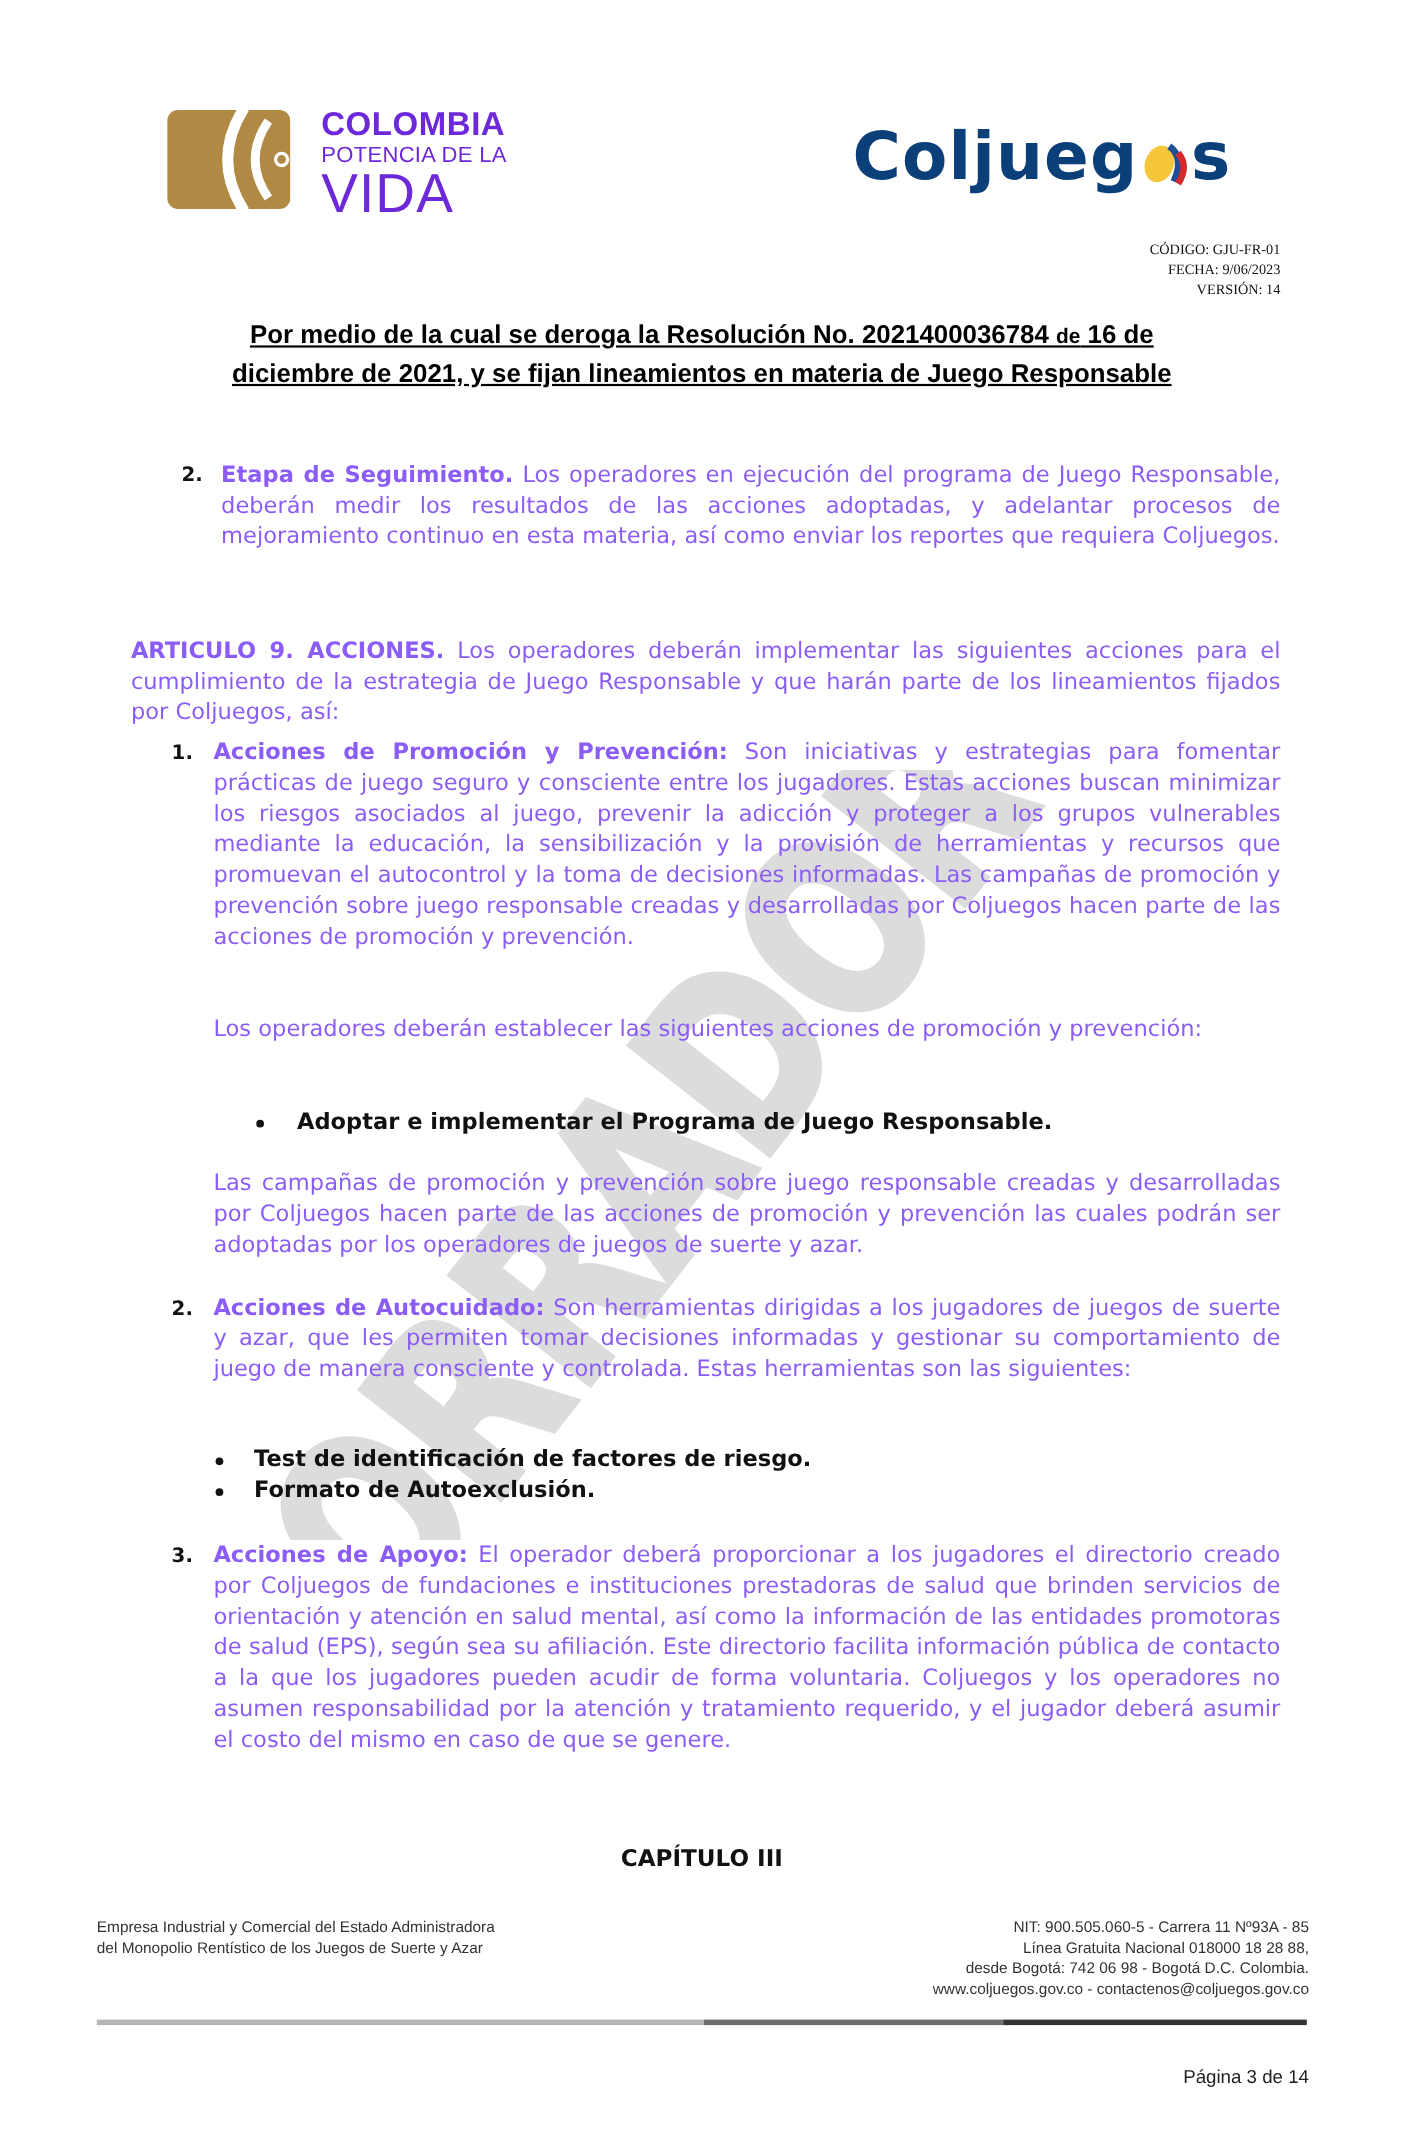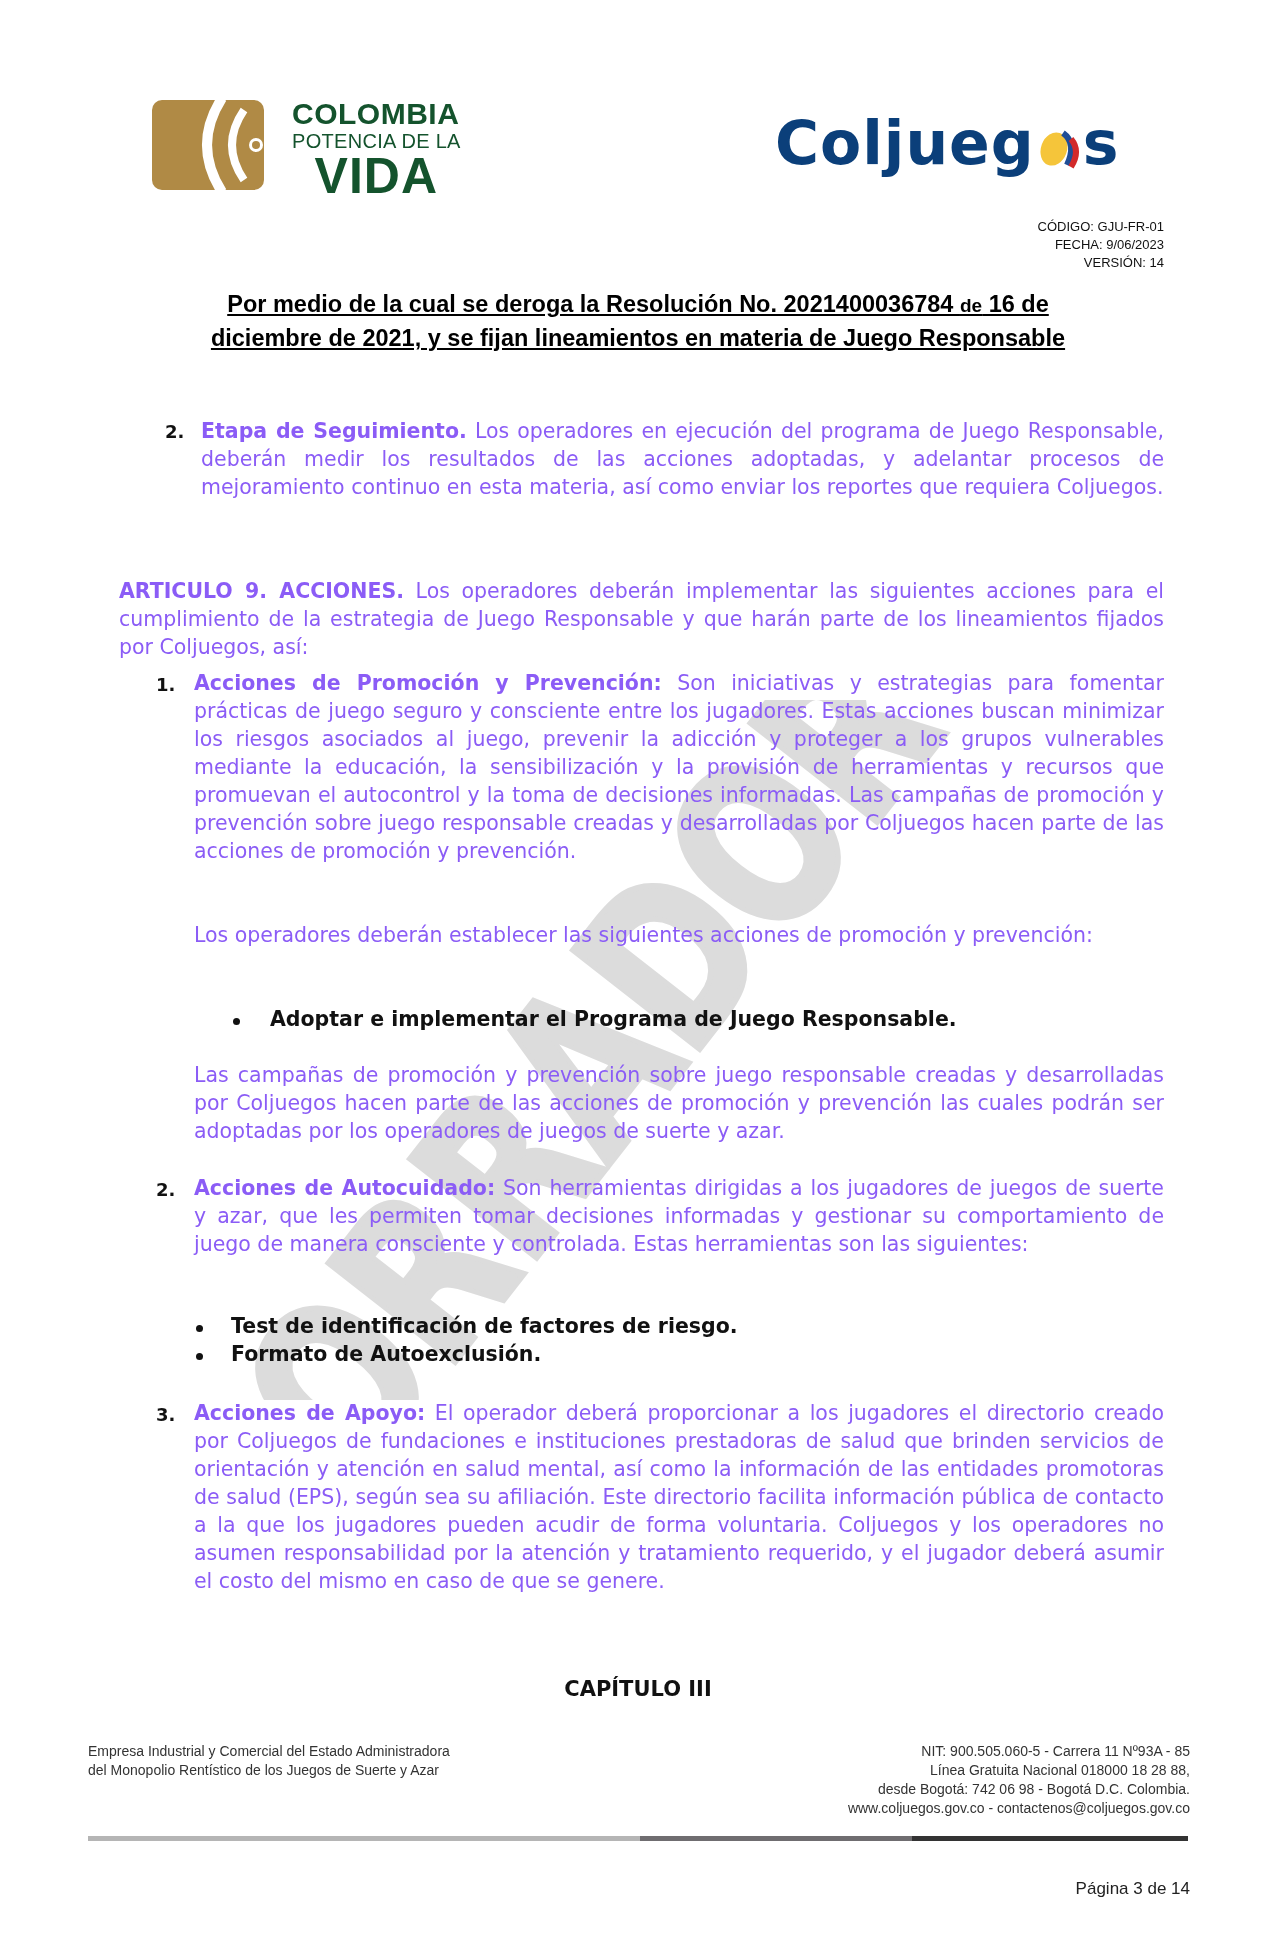--- a/index.html
+++ b/index.html
@@ -2,29 +2,29 @@
 <html><head>
 <meta charset="utf-8">
 <style>
   html, body { margin: 0; padding: 0; background: #ffffff; }
   body { width: 1276px; height: 1951px; position: relative; overflow: hidden; font-family: "DejaVu Sans", sans-serif; color: #111; }
   .abs { position: absolute; }
 
   
   .logo-col { left: 152px; top: 98px; width: 330px; height: 95px; }
   .logo-col .emblem { position: absolute; left: 0; top: 2px; width: 112px; height: 90px; }
-  .logo-col .txt { position: absolute; left: 140px; top: 0; font-family: "Liberation Sans", sans-serif; color: #14532d; }
+  .logo-col .txt { position: absolute; left: 140px; top: 0; font-family: "Liberation Sans", sans-serif; color: #6d28d9; }
   .logo-col .l1 { font-size: 30px; font-weight: bold; letter-spacing: 0.5px; line-height: 32px; }
   .logo-col .l2 { font-size: 20px; line-height: 22px; letter-spacing: 0.3px; }
-  .logo-col .l3 { font-size: 50px; font-weight: bold; line-height: 48px; letter-spacing: 1px; text-align: center; }
+  .logo-col .l3 { font-size: 50px; font-weight: normal; line-height: 48px; letter-spacing: 1px; }
 
   .logo-colj { left: 775px; top: 108px; height: 70px; font-family: "DejaVu Sans", sans-serif; font-weight: bold; font-size: 60px; color: #0b3f7a; letter-spacing: 1px; line-height: 70px; display: flex; align-items: center; }
   .logo-colj .ball { display: inline-block; width: 44px; height: 44px; margin: 0 2px; position: relative; top: 4px; }
 
-  .meta { right: 112px; top: 218px; text-align: right; font-family: Liberation Sans, sans-serif; font-size: 13px; line-height: 18px; color: #111; margin-left: 40px; }
+  .meta { right: 112px; top: 218px; text-align: right; font-family: Liberation Serif, serif; font-size: 13px; line-height: 18px; color: #111; margin-left: 40px; }
 
   .title { left: 120px; width: 1036px; top: 288px; text-align: center; font-family: "Liberation Sans", sans-serif; font-weight: bold; font-size: 23.5px; line-height: 33px; color: #000; text-decoration: underline; }
   .title .small { font-size: 19px; }
 
   .body { font-family: "DejaVu Sans", sans-serif; font-size: 20.5px; line-height: 28px; text-align: justify; text-align-last: left; color: #8b5cf6; }
   .num { font-family: "DejaVu Sans", sans-serif; font-size: 18px; font-weight: bold; }
   b { font-weight: bold; }
 
   .para { position: absolute; }
   .bullet { position: absolute; font-family: "DejaVu Sans", sans-serif; font-size: 20.5px; font-weight: bold; line-height: 28px; }

